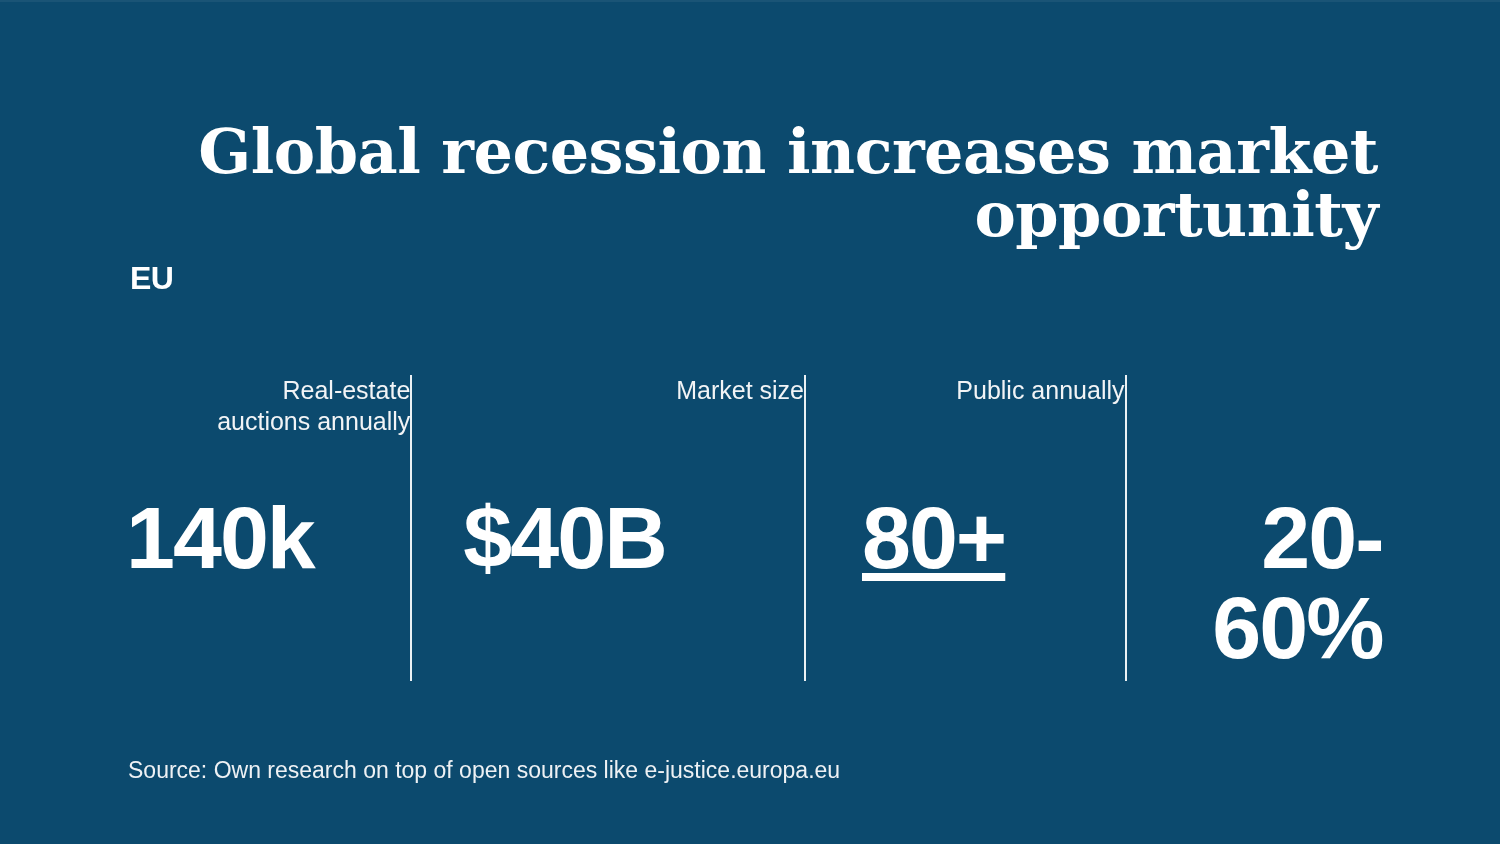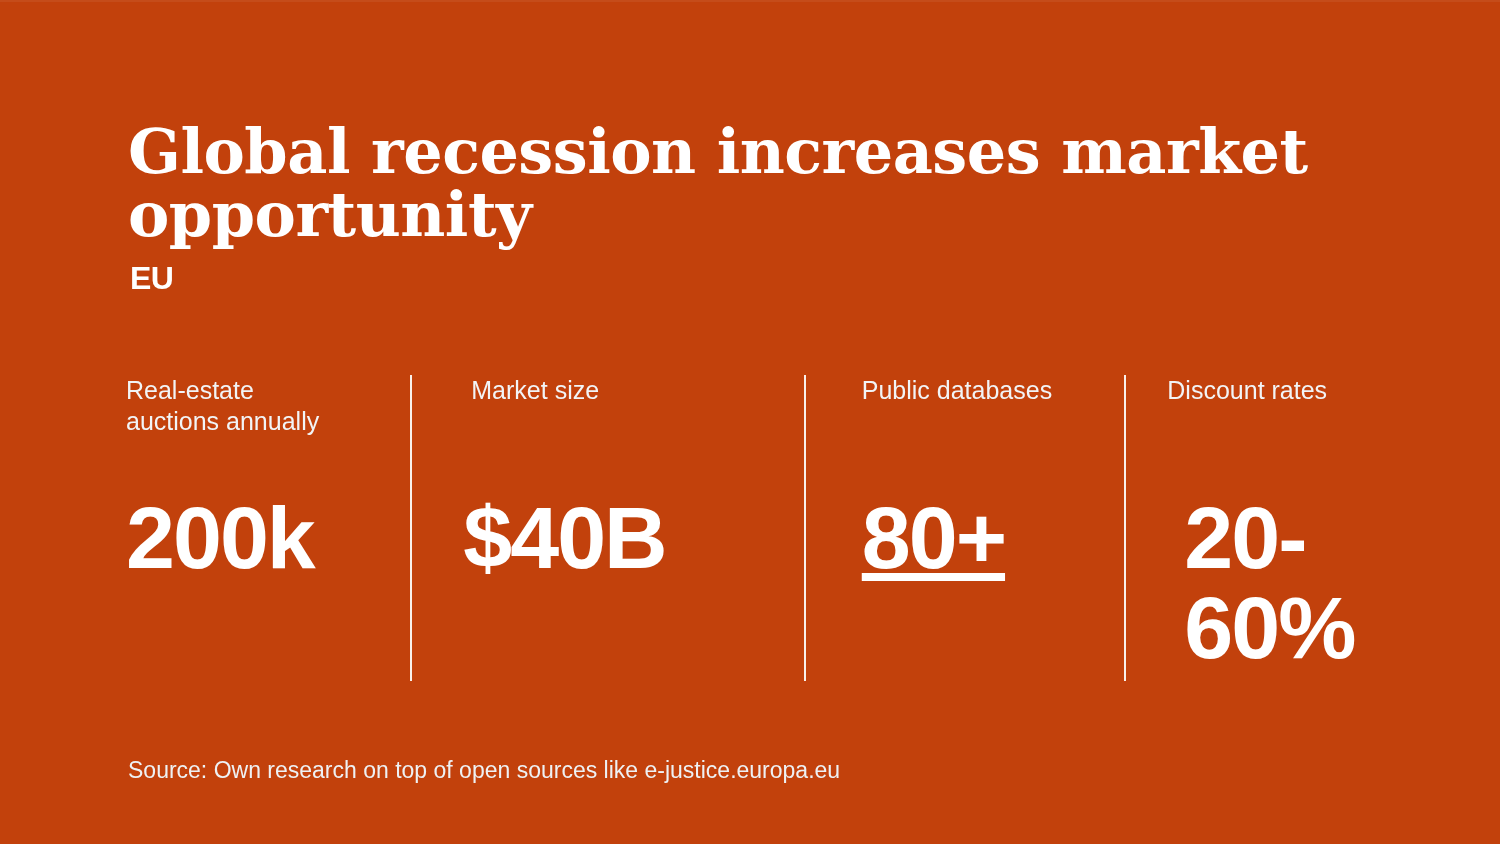--- a/index.html
+++ b/index.html
@@ -10,23 +10,24 @@
     width: 1500px;
     height: 844px;
     overflow: hidden;
     font-family: "Liberation Sans", sans-serif;
   }
 
   .slide {
     position: relative;
     width: 1500px;
     height: 844px;
-    background: #c2410c;
+    background: #0c4a6e;
     box-sizing: border-box;
     overflow: hidden;
+    text-align: right;
   }
 
   
   .slide::before {
     content: "";
     position: absolute;
     left: 0; right: 0; top: 0;
     height: 2px;
     background: rgba(255,255,255,0.06);
     pointer-events: none;
@@ -64,21 +65,20 @@
     top: 375px;
     width: 1250px;
     height: 306px;
     display: flex;
     align-items: stretch;
   }
 
   .stat {
     position: relative;
     box-sizing: border-box;
-    padding-right: 14px;
     display: flex;
     flex-direction: column;
   }
 
   .stat.c0 { width: 300px; }
   .stat.c1 { width: 412px; padding-left: 61px; }
   .stat.c2 { width: 335px; padding-left: 58px; }
   .stat.c3 { width: 263px; padding-left: 43px; }
 
   .divider {
@@ -110,21 +110,21 @@
     letter-spacing: -2px;
     margin: 0;
     position: absolute;
     top: 118px;
     left: inherit;
   }
 
   .stat.c0 .stat-value { left: 0px; }
   .stat.c1 .stat-value { left: 53px; }
   .stat.c2 .stat-value { left: 58px; text-decoration: underline; }
-  .stat.c3 .stat-value { left: 60px; width: 215px; }
+  .stat.c3 .stat-value { left: 43px; width: 215px; }
 
   .source {
     position: absolute;
     left: 128px;
     top: 756px;
     font-family: "Liberation Sans", sans-serif;
     font-weight: 400;
     font-size: 23px;
     line-height: 1.3;
     color: #eef1f4;
@@ -137,38 +137,37 @@
 
   <h1 class="title">Global recession increases market opportunity</h1>
 
   <div class="subtitle">EU</div>
 
   <div class="stats">
 
     <div class="stat c0">
       <div class="stat-label">Real-estate
 auctions annually</div>
-      <div class="stat-value">200k</div>
+      <div class="stat-value">140k</div>
     </div>
 
     <div class="stat c1">
       <span class="divider"></span>
       <div class="stat-label">Market size</div>
       <div class="stat-value">$40B</div>
     </div>
 
     <div class="stat c2">
       <span class="divider"></span>
-      <div class="stat-label">Public databases</div>
+      <div class="stat-label">Public annually</div>
       <div class="stat-value">80+</div>
     </div>
 
     <div class="stat c3">
       <span class="divider"></span>
-      <div class="stat-label">Discount rates</div>
       <div class="stat-value">20-60%</div>
     </div>
 
   </div>
 
   <div class="source">Source: Own research on top of open sources like e-justice.europa.eu</div>
 
 </div>
 
 </body></html>

